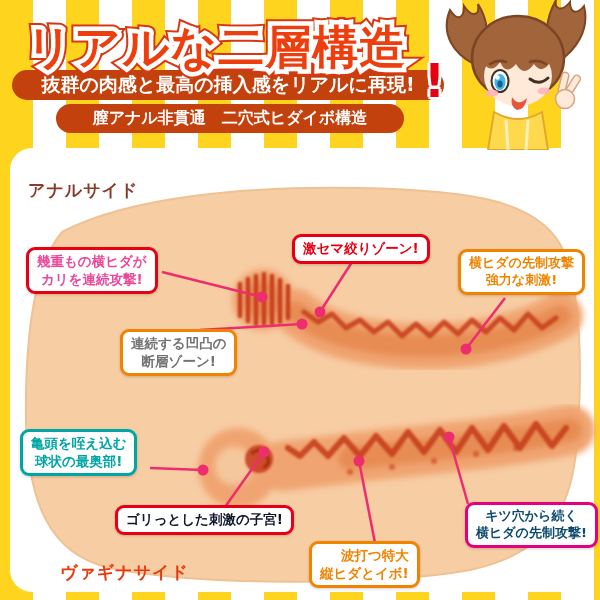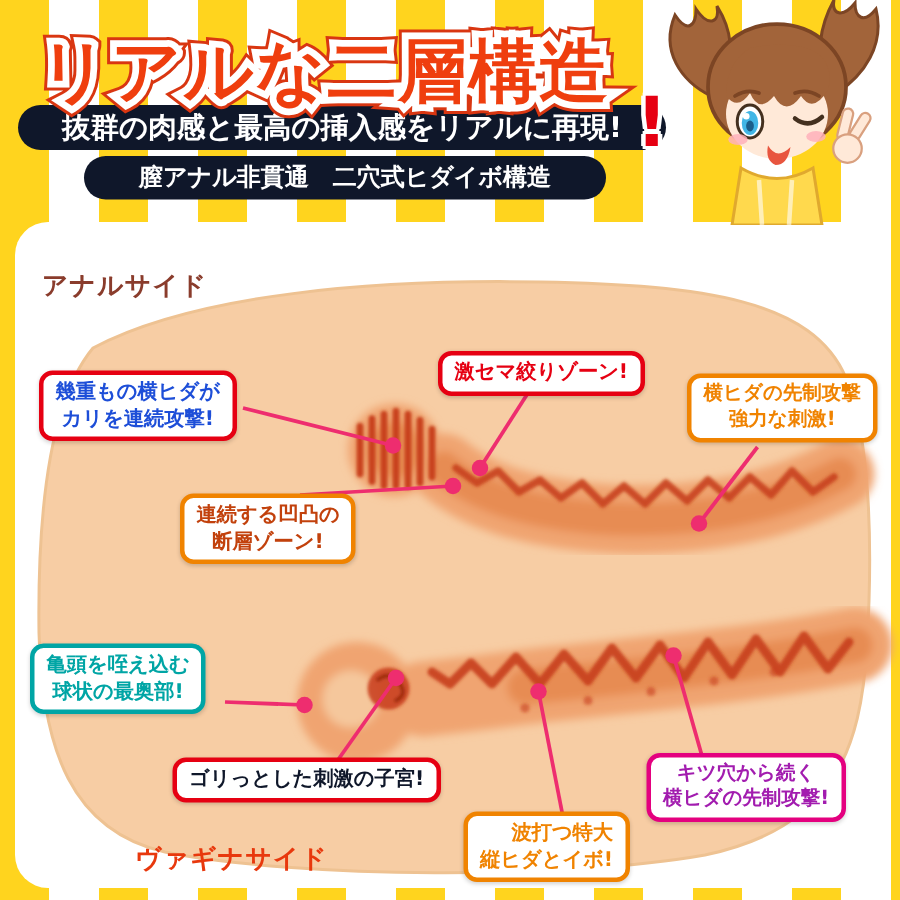--- a/index.html
+++ b/index.html
@@ -11,42 +11,42 @@
   
   .title-wrap { position:absolute; left:26px; top:6px; width:420px; height:62px; z-index:3;margin-top:14px; }
   .title-layer {
     position:absolute; left:0; top:0; white-space:nowrap;
     font-size:46px; font-weight:900; letter-spacing:1px; line-height:1.2;
   }
   .t-outer { -webkit-text-stroke:13px #d93611; color:#d93611; }
   .t-white { -webkit-text-stroke:9px #ffffff; color:#ffffff; }
   .t-fill  { color:#ef3e0e; }
   .banner {
-    position:absolute; background:#0f172a; border-radius:16px; color:#fff;
+    position:absolute; background:#c2410c; border-radius:16px; color:#fff;
     font-weight:bold; display:flex; align-items:center; justify-content:center;
     z-index:2; white-space:nowrap;
   }
   .banner1 { left:12px; top:70px; width:432px; height:30px; font-size:19px; }
   .banner2 { left:56px; top:104px; width:348px; height:29px; font-size:16px; }
   .exclaim {
     position:absolute; left:424px; top:54px; z-index:2;
     font-size:46px; font-weight:900; color:#e60012;
     text-shadow:-3px 0 #fff,3px 0 #fff,0 -3px #fff,0 3px #fff,
                 -2px -2px #fff,2px -2px #fff,-2px 2px #fff,2px 2px #fff;
   }
   .mascot { position:absolute; left:434px; top:0px; width:164px; height:150px; z-index:4; }
   
   .panel {
     position:absolute; left:10px; top:148px; width:580px; height:444px;
     background:#ffffff; border-radius:22px; z-index:0;
   }
   .diagram-svg { position:absolute; left:0; top:0; z-index:1; pointer-events:none; }
   .side-label { position:absolute; z-index:5; font-weight:bold; font-size:17px; letter-spacing:1px;margin-top:13px; }
   .anal-label   { left:28px; top:166px; color:#8a3c2c; }
-  .vagina-label { left:90px; top:548px; color:#e8380d; }
+  .vagina-label { left:60px; top:548px; color:#e8380d; }
   
   .callout {
     position:absolute; z-index:5; background:#fff;
     border:3px solid #e60012; border-radius:9px;
     font-size:13.5px; font-weight:bold; line-height:1.3;
     padding:3px 8px; text-align:center; white-space:pre-line;
     box-shadow:0 1px 3px rgba(0,0,0,.18);
   }
   .co1 { left:26px;  top:247px; }
   .co2 { left:292px; top:234px; }
@@ -170,26 +170,26 @@
     <circle cx="203" cy="470" r="5.5"></circle>
     <circle cx="264" cy="452" r="5.5"></circle>
     <circle cx="359" cy="461" r="5.5"></circle>
     <circle cx="449" cy="437" r="5.5"></circle>
   </g>
 </svg>
 
 <div class="side-label anal-label">アナルサイド</div>
 <div class="side-label vagina-label">ヴァギナサイド</div>
 
-<div class="callout co1" style="color: #1d4ed8; border-color: rgb(230, 0, 18);">幾重もの横ヒダが
+<div class="callout co1" style="color: #ec4899; border-color: rgb(230, 0, 18);">幾重もの横ヒダが
 カリを連続攻撃!</div>
 <div class="callout co2" style="color: rgb(230, 0, 18); border-color: rgb(230, 0, 18); text-align: right;">激セマ絞りゾーン!</div>
 <div class="callout co3" style="color: rgb(240, 131, 0); border-color: rgb(240, 131, 0);">横ヒダの先制攻撃
 強力な刺激!</div>
-<div class="callout co4" style="color: #c2410c; border-color: rgb(240, 131, 0);">連続する凹凸の
+<div class="callout co4" style="color: #737373; border-color: rgb(240, 131, 0);">連続する凹凸の
 断層ゾーン!</div>
 <div class="callout co5" style="color: rgb(0, 165, 165); border-color: rgb(0, 165, 165); text-align: center;">亀頭を咥え込む
 球状の最奥部!</div>
 <div class="callout co6" style="color: #0f172a; border-color: rgb(230, 0, 18); text-align: center;">ゴリっとした刺激の子宮!</div>
 <div class="callout co7" style="color: rgb(240, 131, 0); border-color: rgb(240, 131, 0); text-align: right;">波打つ特大
 縦ヒダとイボ!</div>
-<div class="callout co8" style="color: #a21caf; border-color: rgb(228, 0, 127);">キツ穴から続く
+<div class="callout co8" style="color: #0c4a6e; border-color: rgb(228, 0, 127); margin-left: 34px;">キツ穴から続く
 横ヒダの先制攻撃!</div>
 
 </body></html>

